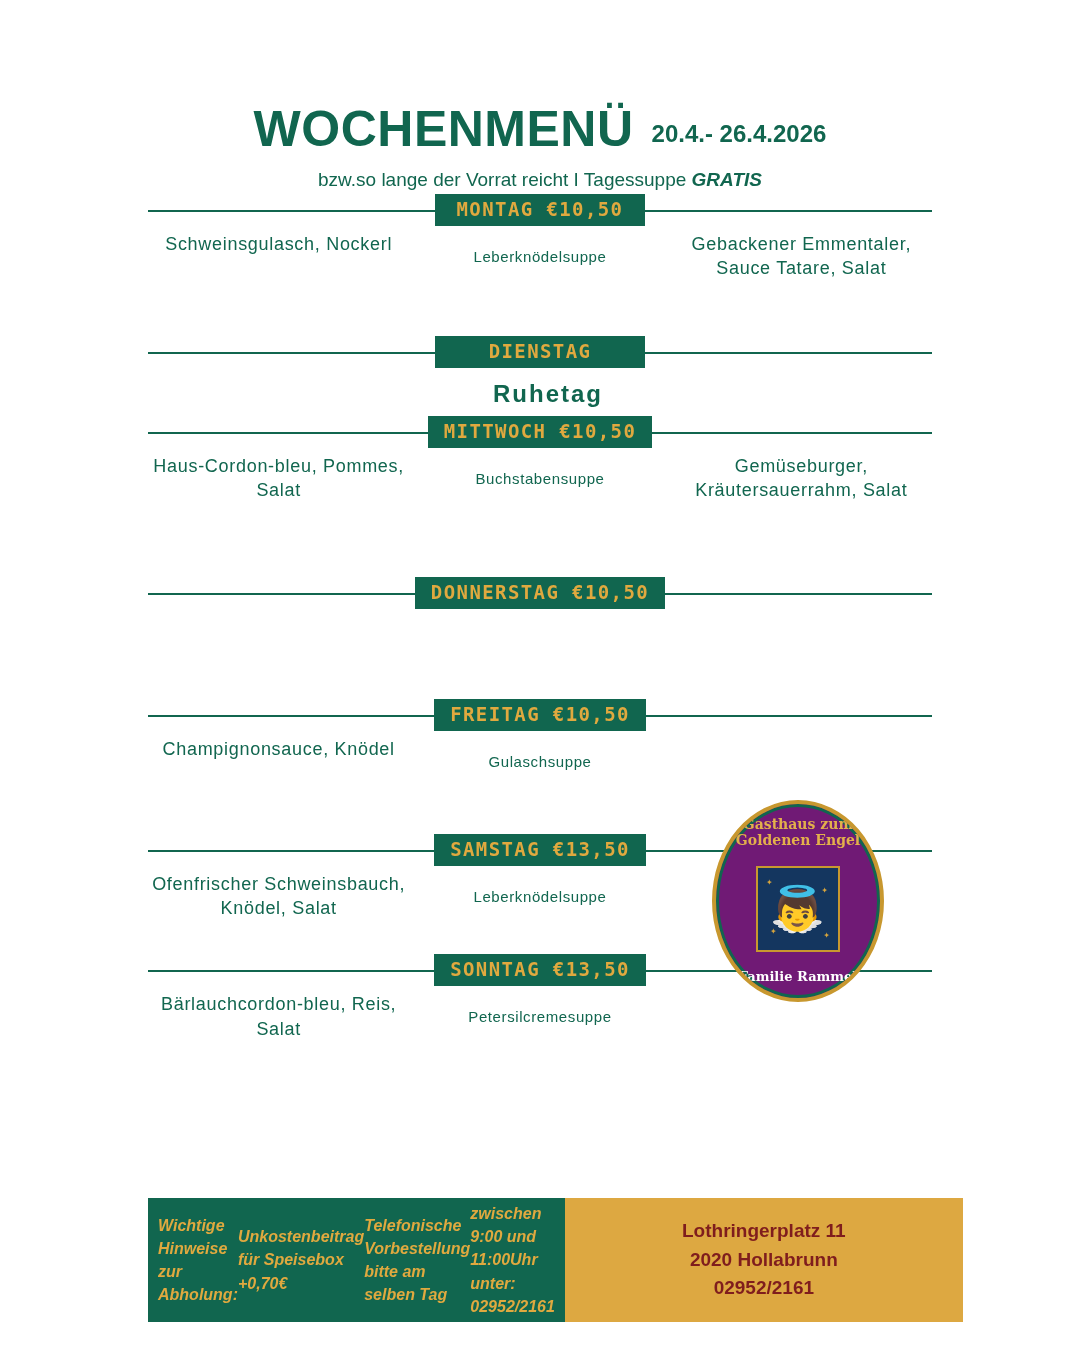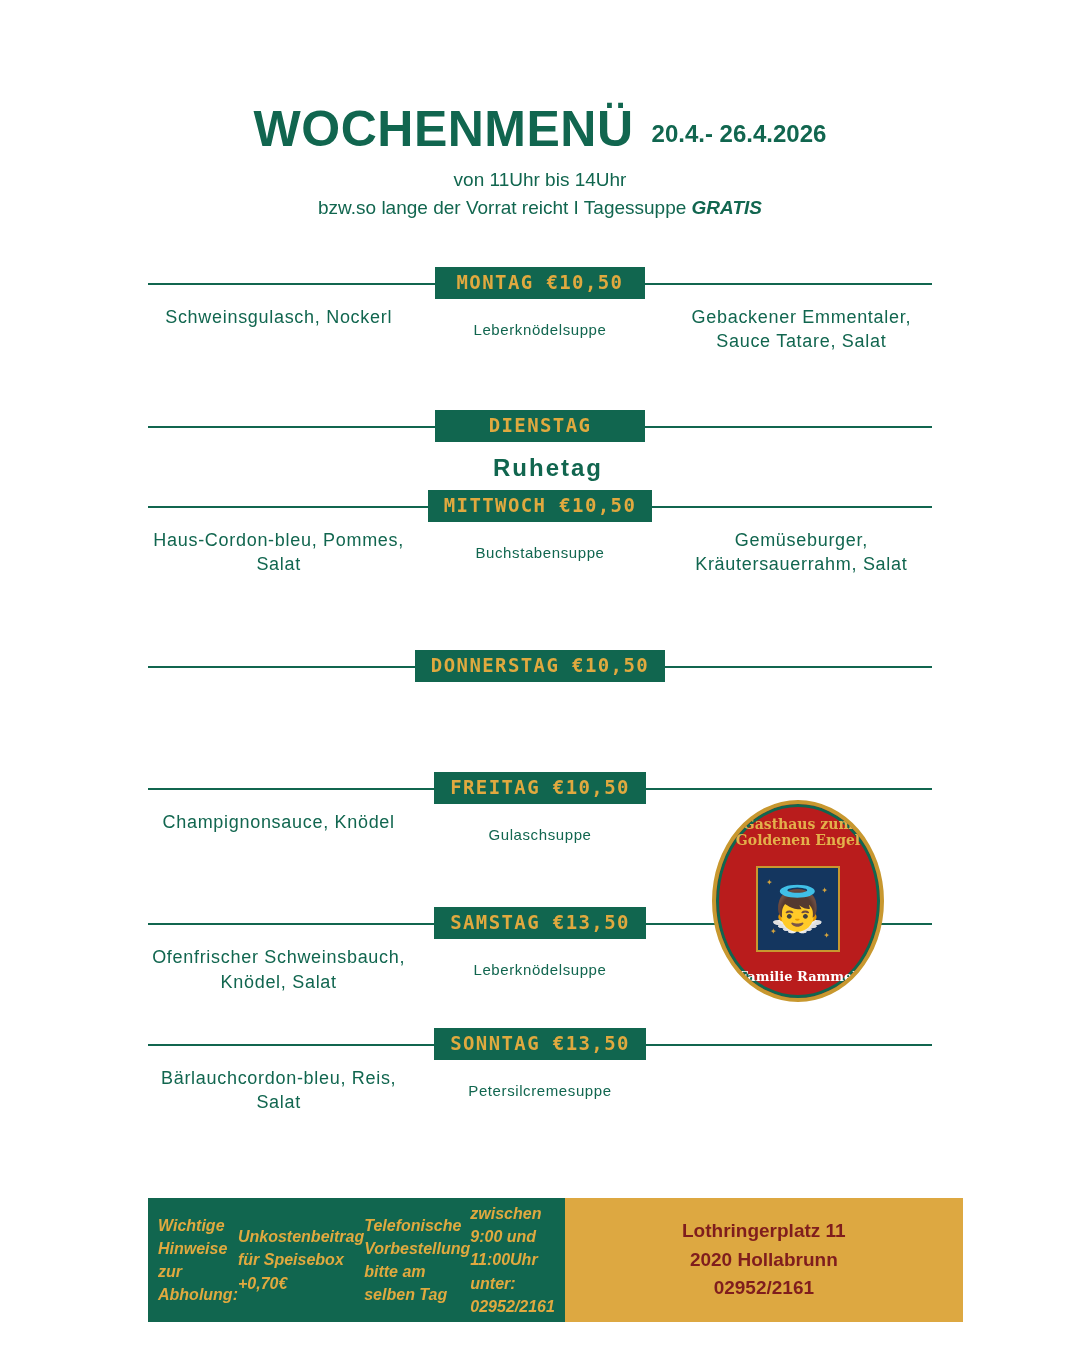--- a/index.html
+++ b/index.html
@@ -41,21 +41,20 @@
   .subtitle {
     font-size: 19px;
     color: #11664f;
     margin-top: 12px;
     line-height: 1.45;
   }
   .subtitle .strong { font-weight: bold; font-style: italic; }
 
   
   .menu {
-    margin-top: 46px;
     position: relative;
   }
   .day {
     position: relative;
   }
   .bar-row {
     position: relative;
     height: 32px;
     display: flex;
     align-items: center;
@@ -125,21 +124,21 @@
   .sp-xs { height: 8px; }
 
   
   .logo {
     position: absolute;
     left: 712px;
     top: 800px;
     width: 172px;
     height: 202px;
     border-radius: 50%;
-    background: #b91c1c;
+    background: #701a75;
     border: 4px solid #c8982f;
     box-shadow: 0 0 0 3px #11664f inset;
     display: flex;
     flex-direction: column;
     align-items: center;
     justify-content: space-between;
     padding: 12px 10px 14px;
     overflow: hidden;
   }
   .logo-top {
@@ -215,21 +214,20 @@
 </style>
 </head>
 <body>
 
 <div class="header">
   <div class="title-row">
     <div class="title">WOCHENMENÜ</div>
     <div class="date-range">20.4.- 26.4.2026</div>
   </div>
   <div class="subtitle">
-    <div>von 11Uhr bis 14Uhr</div>
     <div><span>bzw.so lange der Vorrat reicht I Tagessuppe </span><span class="strong">GRATIS</span></div>
   </div>
 </div>
 
 <div class="menu">
 
   <div class="day">
     <div class="bar-row">
       <div class="rule"></div>
       <div class="badge">MONTAG €10,50</div>

